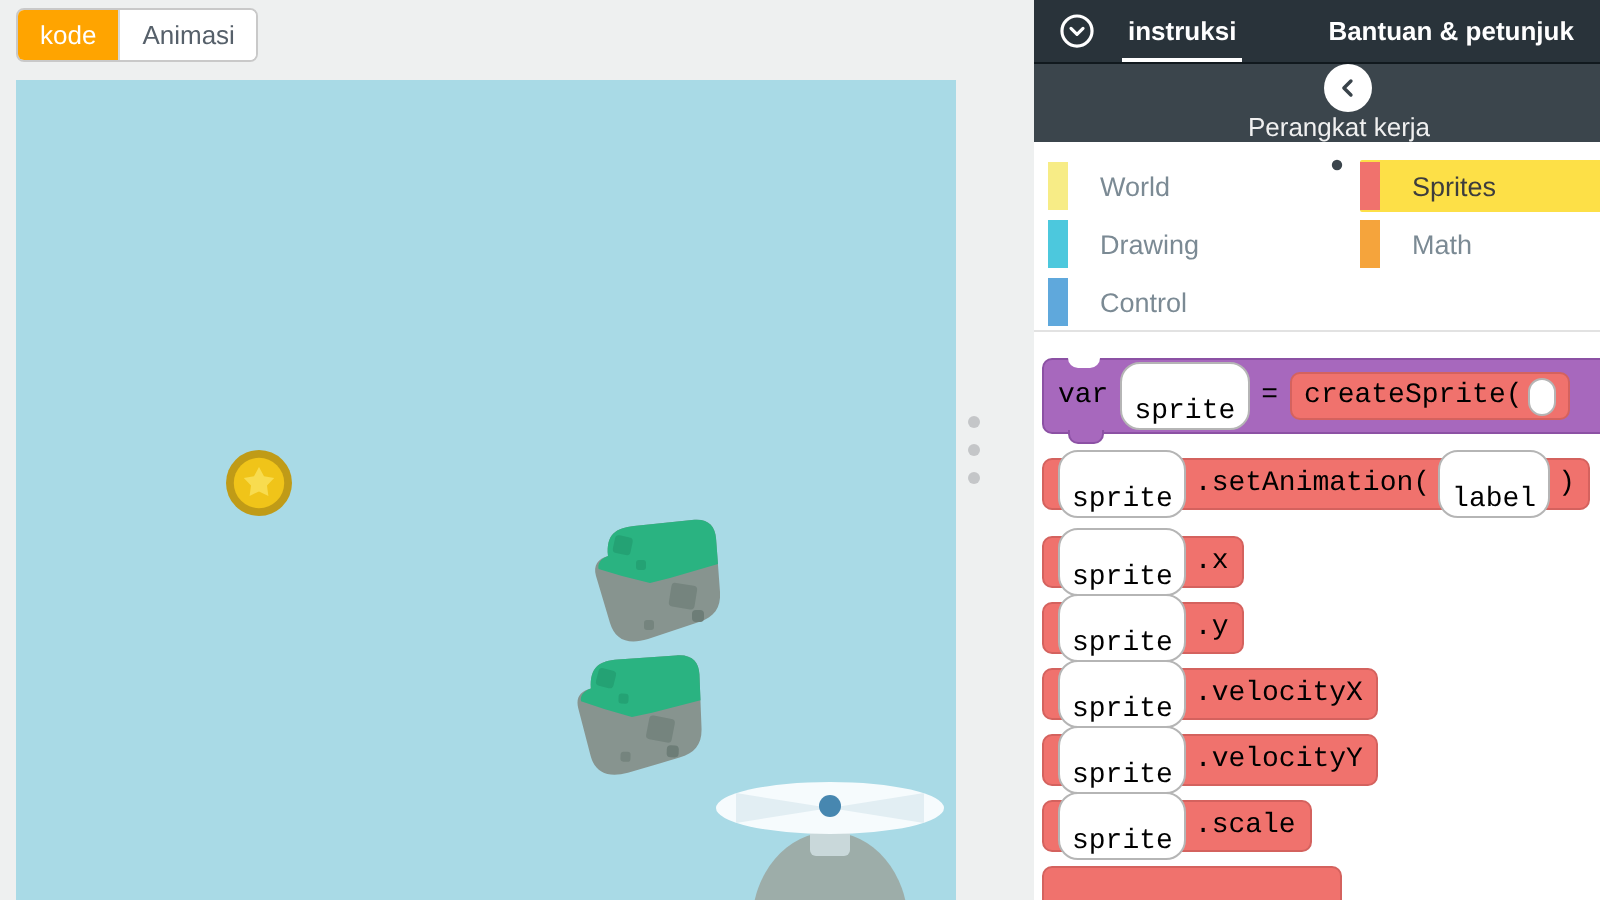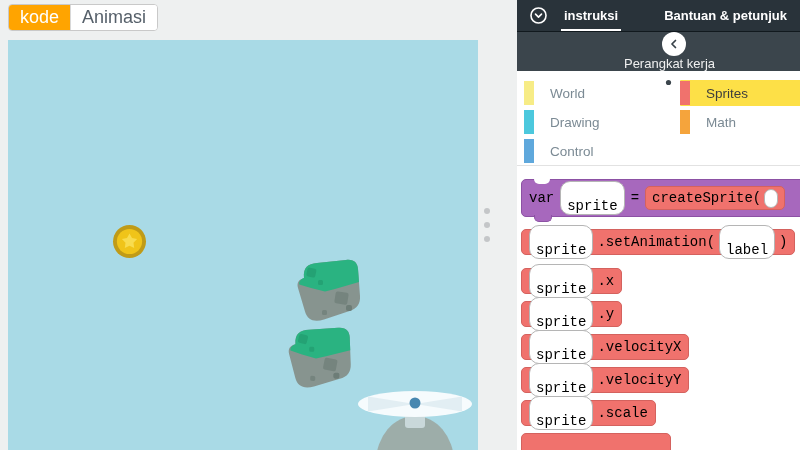--- a/index.html
+++ b/index.html
@@ -10,21 +10,21 @@
     font-family:"Liberation Sans", sans-serif;
   }
 
   
   .tabbar {
     position:absolute; left:8px; top:4px; height:27px;
     display:flex; border:1px solid #c9c9c9; border-radius:4px;
     overflow:hidden; background:#fff;
   }
   .tab { height:100%; display:flex; align-items:center; padding:0 11px;
-         font-size:18px; cursor:pointer; }
+         font-size:13px; cursor:pointer; }
   .tab.active { background:#ffa400; color:#fff; }
   .tab.inactive { background:#fff; color:#56606a; border-left:1px solid #d8d8d8;text-align:center; }
 
   
   .stage {
     position:absolute; left:8px; top:40px; width:470px; height:410px;
   }
   .sprite { position:absolute; }
 
   

